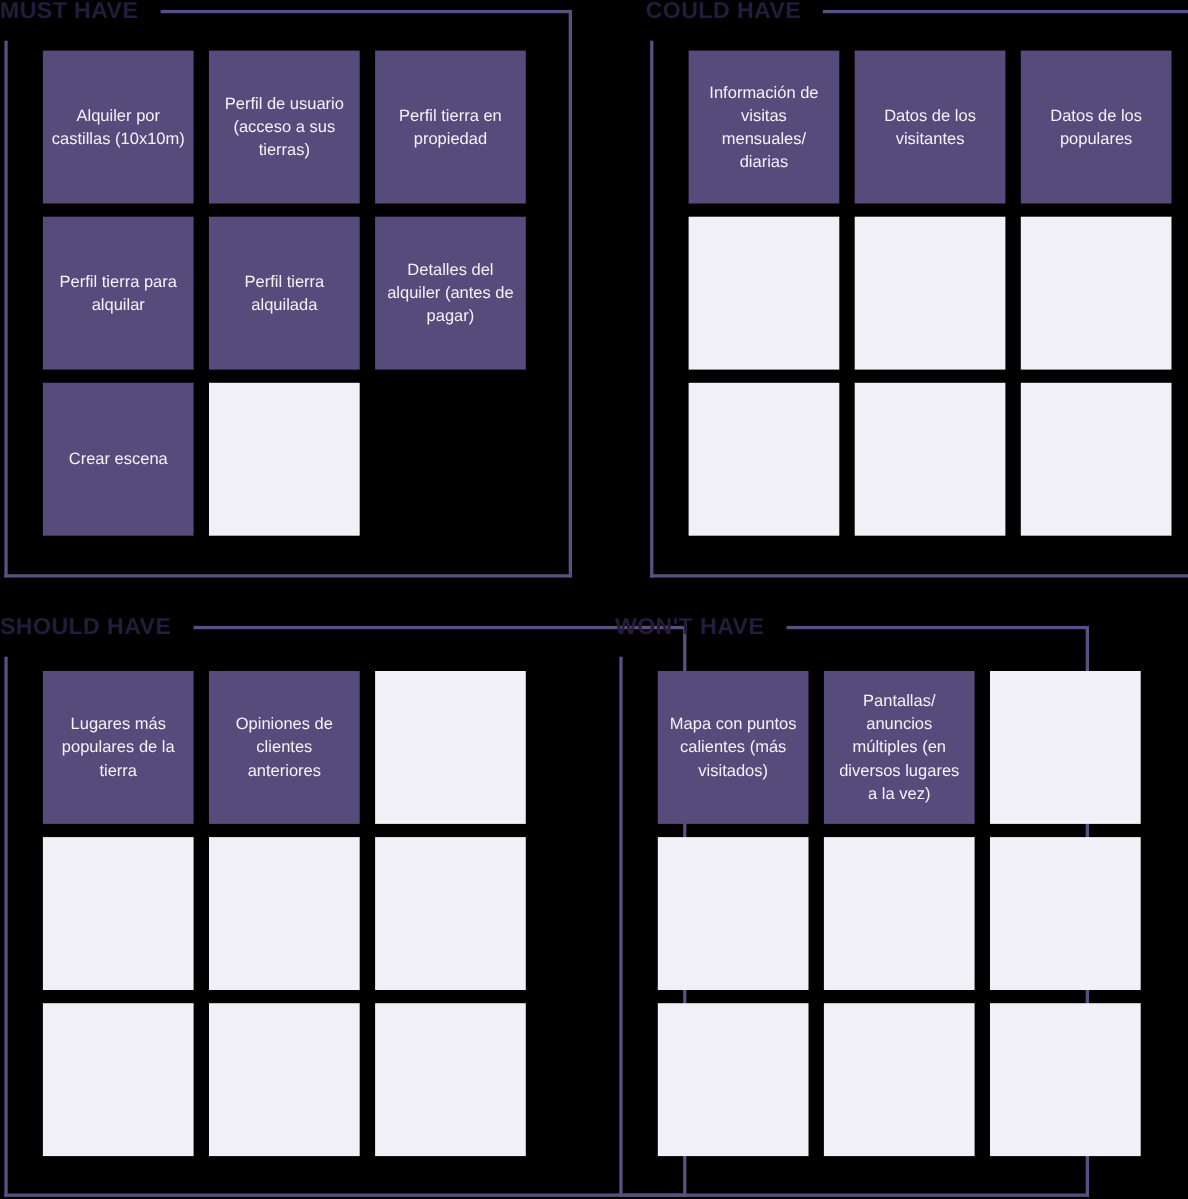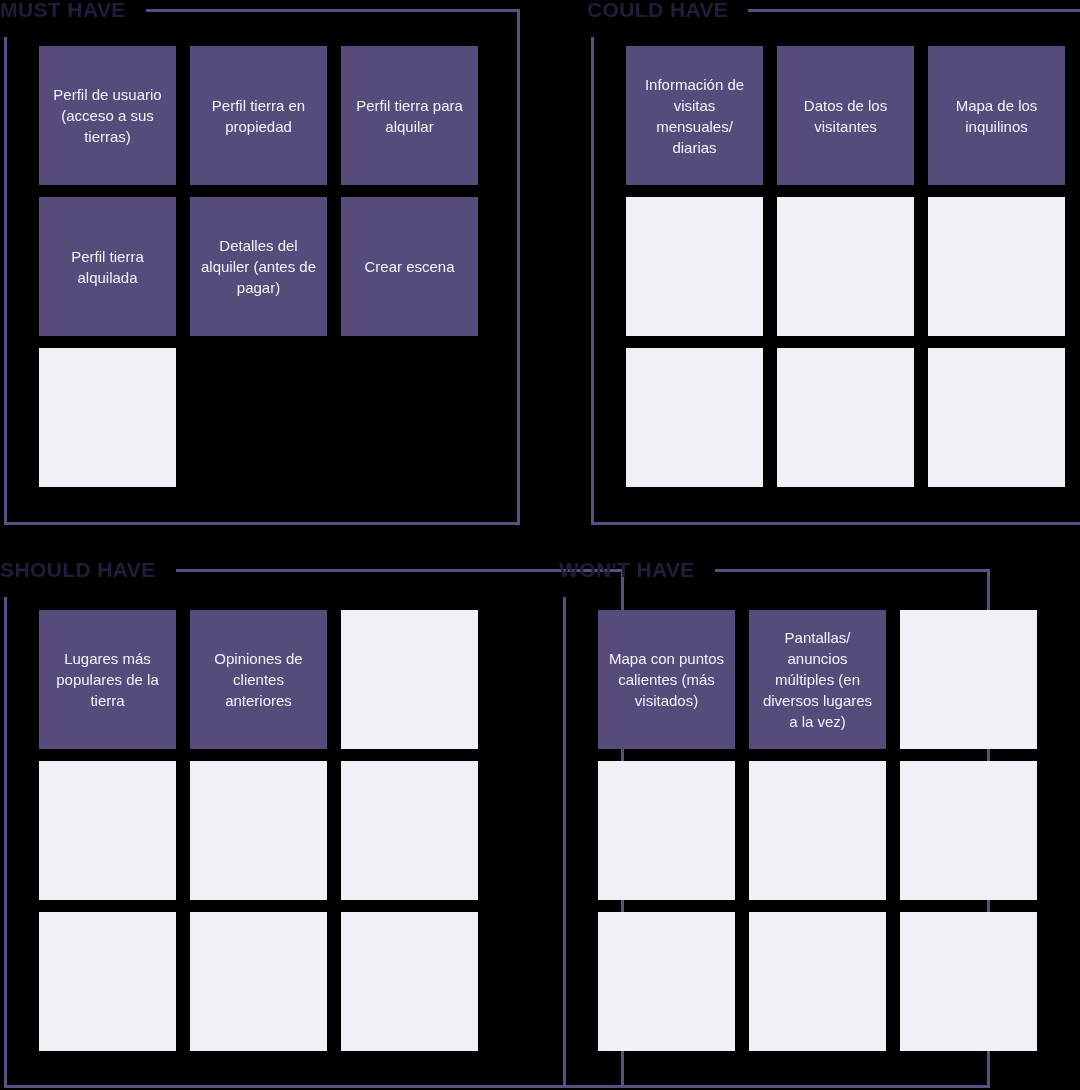--- a/index.html
+++ b/index.html
@@ -88,20 +88,21 @@
 
   <div class="quad" style="left:4px; top:10px; width:516px; height:515px;">
     <div class="q-header">
       <div class="q-title">MUST HAVE</div>
       <div class="q-line"></div>
     </div>
     <div class="b-left"></div>
     <div class="b-right"></div>
     <div class="b-bottom"></div>
     <div class="cards">
+        <div class="card filled">Alquiler por castillas (10x10m)</div>
         <div class="card filled">Perfil de usuario (acceso a sus tierras)</div>
         <div class="card filled">Perfil tierra en propiedad</div>
         <div class="card filled">Perfil tierra para alquilar</div>
         <div class="card filled">Perfil tierra alquilada</div>
         <div class="card filled">Detalles del alquiler (antes de pagar)</div>
         <div class="card filled">Crear escena</div>
         <div class="card empty"></div>
       </div>
   </div>
 
@@ -109,21 +110,21 @@
     <div class="q-header">
       <div class="q-title">COULD HAVE</div>
       <div class="q-line"></div>
     </div>
     <div class="b-left"></div>
     <div class="b-right"></div>
     <div class="b-bottom"></div>
     <div class="cards">
         <div class="card filled">Información de visitas mensuales/ diarias</div>
         <div class="card filled">Datos de los visitantes</div>
-        <div class="card filled">Mapa de los inquilinos</div>
+        <div class="card filled">Datos de los populares</div>
         <div class="card empty"></div>
         <div class="card empty"></div>
         <div class="card empty"></div>
         <div class="card empty"></div>
         <div class="card empty"></div>
         <div class="card empty"></div>
       </div>
   </div>
 
   <div class="quad quad-bottom" style="left:4px; top:570px; width:620px; height:518px;">

